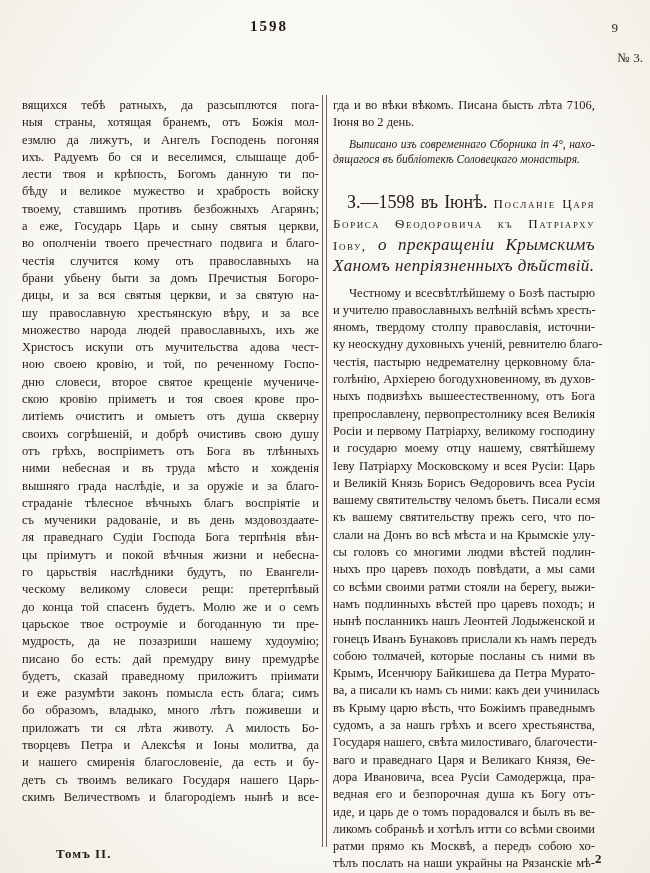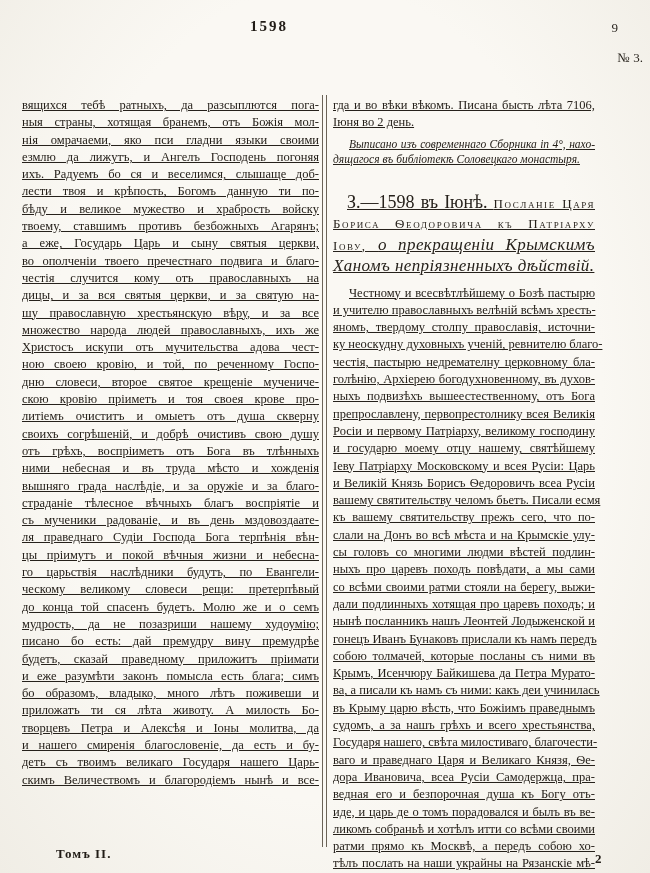--- a/index.html
+++ b/index.html
@@ -16,21 +16,21 @@
   .running-head{
     position:absolute;top:18px;left:0;width:538px;text-align:center;
     font-weight:bold;font-size:15px;letter-spacing:2px;color:#211c16;
   }
   .page-number{
     position:absolute;top:20px;right:32px;font-size:13px;color:#2b2620;
   }
   .margin-note{
     position:absolute;top:50px;right:7px;font-size:13px;color:#211c16;white-space:nowrap;
   }
-  .col{position:absolute;top:97px;font-size:12.5px;line-height:17.3px;text-decoration:underline;}
+  .col{position:absolute;top:97px;font-size:12.5px;line-height:17.3px;}
   .col-left{left:22px;width:297px;}
   .col-right{left:333px;width:262px;}
   .divider{
     position:absolute;left:322px;top:95px;height:752px;width:3px;
     border-left:1px solid #6b6357;border-right:1px solid #6b6357;
   }
   .tline{
     text-align:justify;text-align-last:justify;white-space:nowrap;
   }
   .tline.endline{text-align-last:left;}
@@ -64,48 +64,49 @@
   <div class="running-head">1598</div>
 
   <div class="page-number">9</div>
 
   <div class="margin-note">№ 3.</div>
 
   <div class="col col-left">
     <div class="para">
         <div class="tline">вящихся тебѣ ратныхъ, да разсыплются пога-</div>
         <div class="tline">ныя страны, хотящая бранемъ, отъ Божія мол-</div>
-        <div class="tline">нія омрачаеми, яко пси гладни языки своими</div>
         <div class="tline">езмлю да лижутъ, и Ангелъ Господень погоняя</div>
         <div class="tline">ихъ. Радуемъ бо ся и веселимся, слышаще доб-</div>
         <div class="tline">лести твоя и крѣпость, Богомъ данную ти по-</div>
         <div class="tline">бѣду и великое мужество и храбрость войску</div>
         <div class="tline">твоему, ставшимъ противъ безбожныхъ Агарянъ;</div>
         <div class="tline">а еже, Государь Царь и сыну святыя церкви,</div>
         <div class="tline">во ополченіи твоего пречестнаго подвига и благо-</div>
         <div class="tline">честія случится кому отъ православныхъ на</div>
+        <div class="tline">брани убьену быти за домъ Пречистыя Богоро-</div>
         <div class="tline">дицы, и за вся святыя церкви, и за святую на-</div>
         <div class="tline">шу православную хрестьянскую вѣру, и за все</div>
         <div class="tline">множество народа людей православныхъ, ихъ же</div>
         <div class="tline">Христосъ искупи отъ мучительства адова чест-</div>
         <div class="tline">ною своею кровію, и той, по реченному Госпо-</div>
         <div class="tline">дню словеси, второе святое крещеніе мучениче-</div>
         <div class="tline">скою кровію пріиметъ и тоя своея крове про-</div>
         <div class="tline">литіемъ очиститъ и омыетъ отъ душа скверну</div>
         <div class="tline">своихъ согрѣшеній, и добрѣ очистивъ свою душу</div>
         <div class="tline">отъ грѣхъ, воспріиметъ отъ Бога въ тлѣнныхъ</div>
         <div class="tline">ними небесная и въ труда мѣсто и хожденія</div>
         <div class="tline">вышняго града наслѣдіе, и за оружіе и за благо-</div>
         <div class="tline">страданіе тѣлесное вѣчныхъ благъ воспріятіе и</div>
         <div class="tline">съ мученики радованіе, и въ день мздовоздаате-</div>
         <div class="tline">ля праведнаго Судіи Господа Бога терпѣнія вѣн-</div>
         <div class="tline">цы пріимутъ и покой вѣчныя жизни и небесна-</div>
         <div class="tline">го царьствія наслѣдники будутъ, по Евангели-</div>
         <div class="tline">ческому великому словеси рещи: претерпѣвый</div>
         <div class="tline">до конца той спасенъ будетъ. Молю же и о семъ</div>
+        <div class="tline">царьское твое остроуміе и богоданную ти пре-</div>
         <div class="tline">мудрость, да не позазриши нашему худоумію;</div>
         <div class="tline">писано бо есть: дай премудру вину премудрѣе</div>
         <div class="tline">будетъ, сказай праведному приложитъ пріимати</div>
         <div class="tline">и еже разумѣти законъ помысла есть блага; симъ</div>
         <div class="tline">бо образомъ, владыко, много лѣтъ поживеши и</div>
         <div class="tline">приложатъ ти ся лѣта животу. А милость Бо-</div>
         <div class="tline">творцевъ Петра и Алексѣя и Іоны молитва, да</div>
         <div class="tline">и нашего смиренія благословеніе, да есть и бу-</div>
         <div class="tline">детъ съ твоимъ великаго Государя нашего Царь-</div>
         <div class="tline">скимъ Величествомъ и благородіемъ нынѣ и все-</div>
@@ -143,21 +144,21 @@
         <div class="tline">Росіи и первому Патріарху, великому господину</div>
         <div class="tline">и государю моему отцу нашему, святѣйшему</div>
         <div class="tline">Іеву Патріарху Московскому и всея Русіи: Царь</div>
         <div class="tline">и Великій Князь Борисъ Ѳедоровичъ всеа Русіи</div>
         <div class="tline">вашему святительству челомъ бьетъ. Писали есмя</div>
         <div class="tline">къ вашему святительству прежъ сего, что по-</div>
         <div class="tline">слали на Донъ во всѣ мѣста и на Крымскіе улу-</div>
         <div class="tline">сы головъ со многими людми вѣстей подлин-</div>
         <div class="tline">ныхъ про царевъ походъ повѣдати, а мы сами</div>
         <div class="tline">со всѣми своими ратми стояли на берегу, выжи-</div>
-        <div class="tline">дали подлинныхъ хотящая про царевъ походъ; и</div>
+        <div class="tline">намъ подлинныхъ вѣстей про царевъ походъ; и</div>
         <div class="tline">нынѣ посланникъ нашъ Леонтей Лодыженской и</div>
         <div class="tline">гонецъ Иванъ Бунаковъ прислали къ намъ передъ</div>
         <div class="tline">собою толмачей, которые посланы съ ними въ</div>
         <div class="tline">Крымъ, Исенчюру Байкишева да Петра Мурато-</div>
         <div class="tline">ва, а писали къ намъ съ ними: какъ деи учинилась</div>
         <div class="tline">въ Крыму царю вѣсть, что Божіимъ праведнымъ</div>
         <div class="tline">судомъ, а за нашъ грѣхъ и всего хрестьянства,</div>
         <div class="tline">Государя нашего, свѣта милостиваго, благочести-</div>
         <div class="tline">ваго и праведнаго Царя и Великаго Князя, Ѳе-</div>
         <div class="tline">дора Ивановича, всеа Русіи Самодержца, пра-</div>

